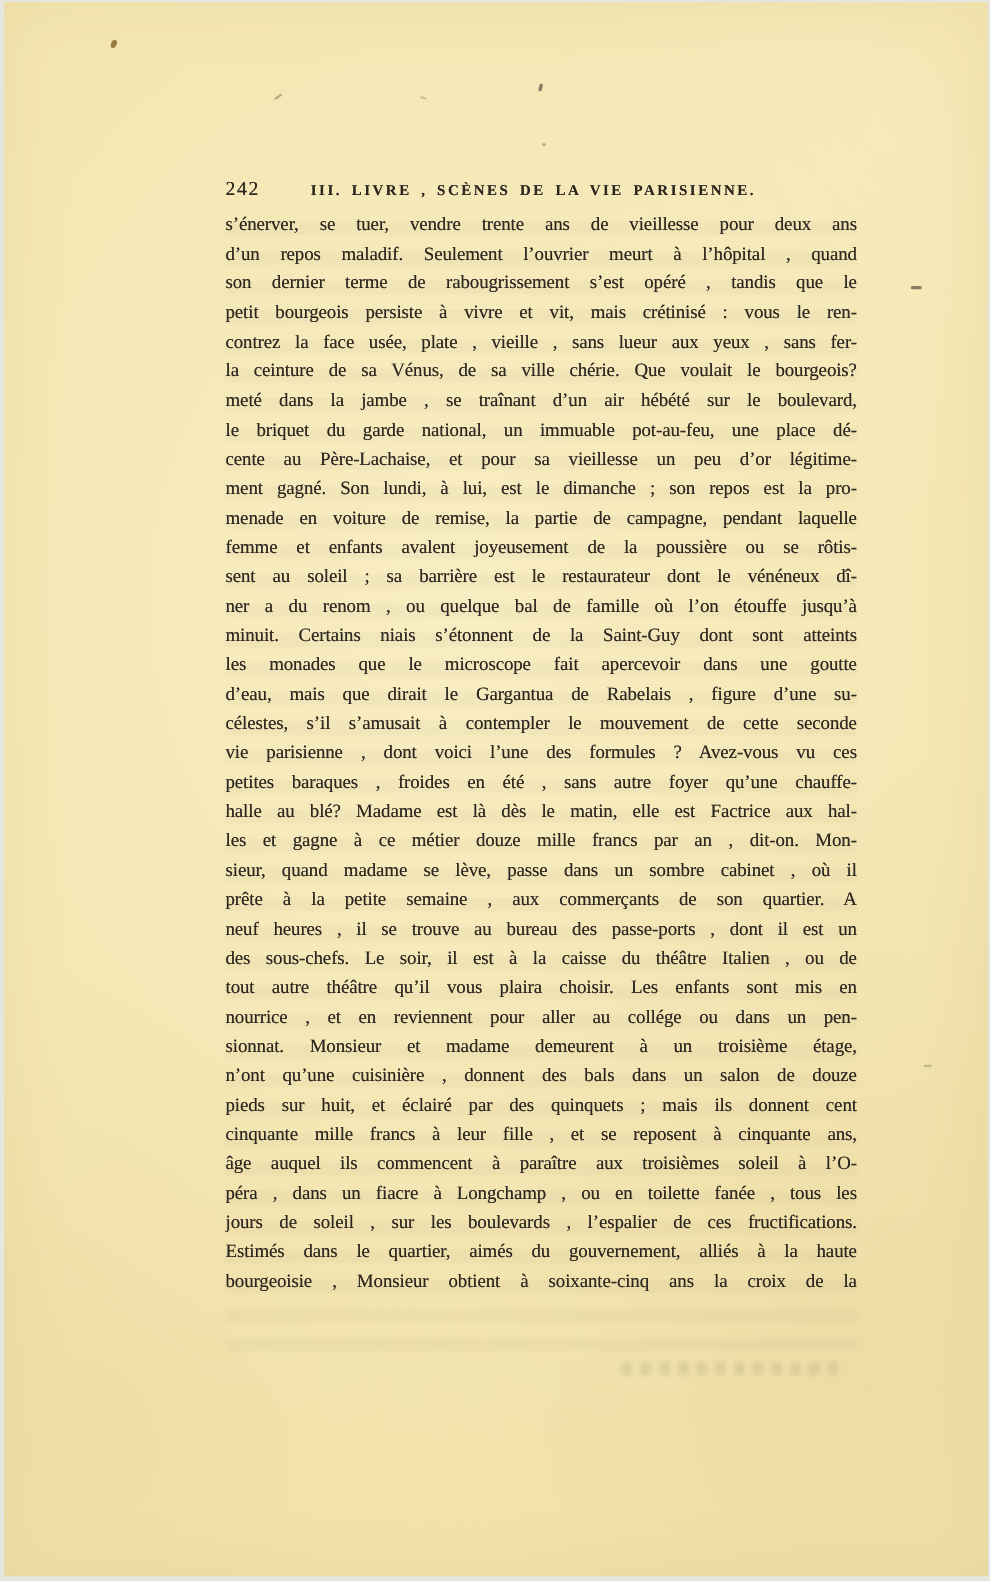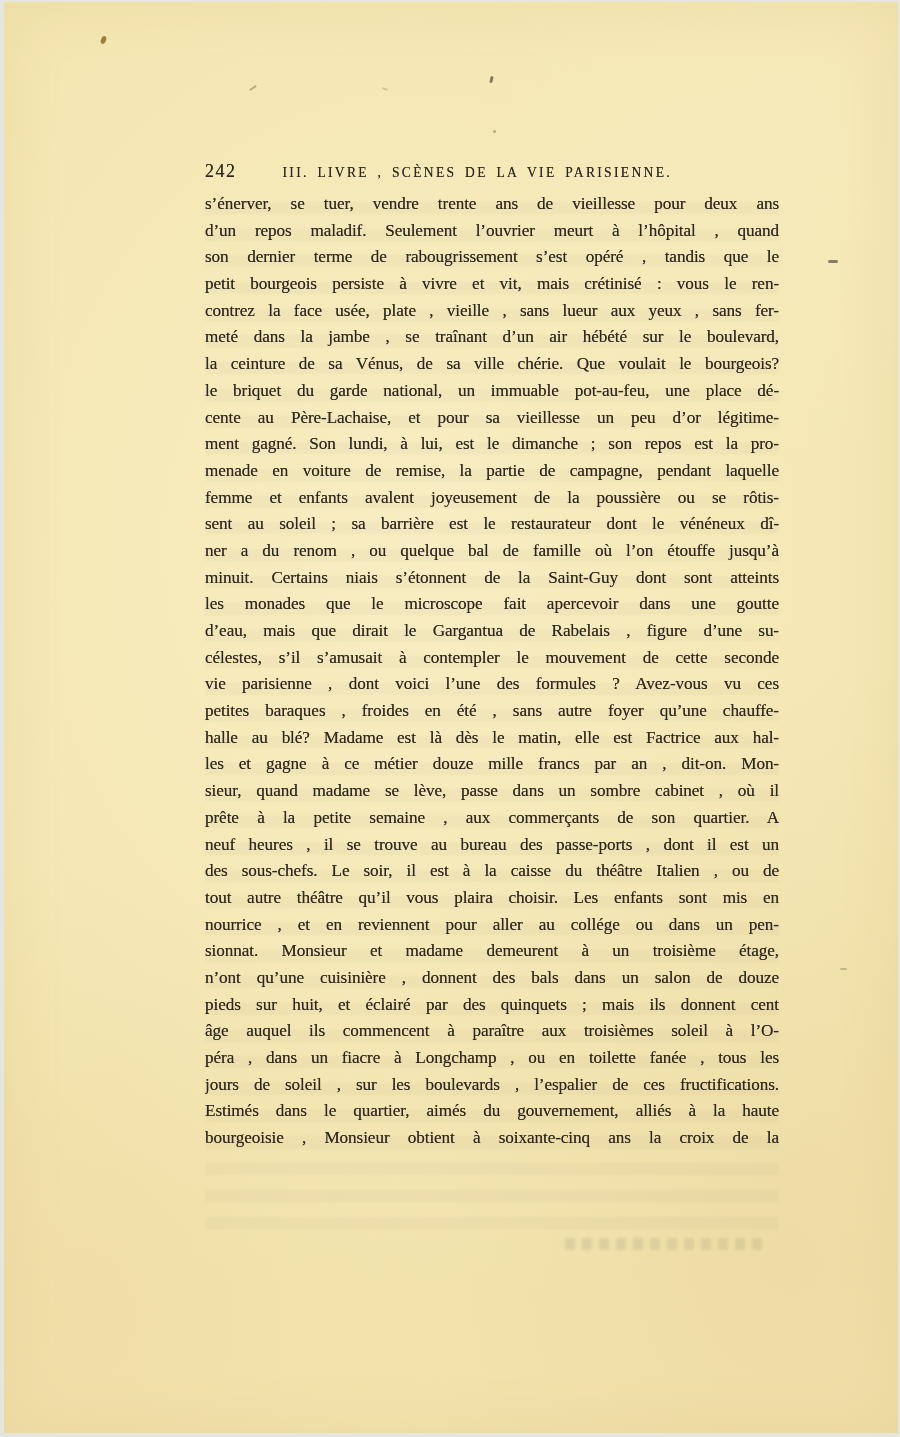--- a/index.html
+++ b/index.html
@@ -26,21 +26,21 @@
     position:absolute; left:201px; top:159px; width:574px;
     display:flex; align-items:baseline;
     color:#2c2720;
   }
   .pagenum {
     font-size:18px; letter-spacing:1.5px;
     text-shadow:0 0 0.5px rgba(44,39,32,0.7);
   }
   .running {
     margin-left:46px;
-    font-size:13.6px; font-weight:normal;
+    font-size:13.6px; font-weight:bold;
     letter-spacing:2.3px; word-spacing:3px;
     white-space:nowrap;
     text-shadow:0 0 0.4px rgba(44,39,32,0.65);
   }
   .lines {
     position:absolute; left:201px; top:189px; width:574px;
     color:#2c2720; z-index:2;
   }
   .line {
     height:26.7px; line-height:26.7px;
@@ -91,22 +91,22 @@
     </div>
 
     <div class="showthrough"></div>
 
     <div class="lines" id="lines">
         <div class="line">s’énerver, se tuer, vendre trente ans de vieillesse pour deux ans</div>
         <div class="line">d’un repos maladif. Seulement l’ouvrier meurt à l’hôpital , quand</div>
         <div class="line">son dernier terme de rabougrissement s’est opéré , tandis que le</div>
         <div class="line">petit bourgeois persiste à vivre et vit, mais crétinisé : vous le ren-</div>
         <div class="line">contrez la face usée, plate , vieille , sans lueur aux yeux , sans fer-</div>
+        <div class="line">la ceinture de sa Vénus, de sa ville chérie. Que voulait le bourgeois?</div>
         <div class="line">meté dans la jambe , se traînant d’un air hébété sur le boulevard,</div>
-        <div class="line">la ceinture de sa Vénus, de sa ville chérie. Que voulait le bourgeois?</div>
         <div class="line">le briquet du garde national, un immuable pot-au-feu, une place dé-</div>
         <div class="line">cente au Père-Lachaise, et pour sa vieillesse un peu d’or légitime-</div>
         <div class="line">ment gagné. Son lundi, à lui, est le dimanche ; son repos est la pro-</div>
         <div class="line">menade en voiture de remise, la partie de campagne, pendant laquelle</div>
         <div class="line">femme et enfants avalent joyeusement de la poussière ou se rôtis-</div>
         <div class="line">sent au soleil ; sa barrière est le restaurateur dont le vénéneux dî-</div>
         <div class="line">ner a du renom , ou quelque bal de famille où l’on étouffe jusqu’à</div>
         <div class="line">minuit. Certains niais s’étonnent de la Saint-Guy dont sont atteints</div>
         <div class="line">les monades que le microscope fait apercevoir dans une goutte</div>
         <div class="line">d’eau, mais que dirait le Gargantua de Rabelais , figure d’une su-</div>
@@ -117,20 +117,21 @@
         <div class="line">les et gagne à ce métier douze mille francs par an , dit-on. Mon-</div>
         <div class="line">sieur, quand madame se lève, passe dans un sombre cabinet , où il</div>
         <div class="line">prête à la petite semaine , aux commerçants de son quartier. A</div>
         <div class="line">neuf heures , il se trouve au bureau des passe-ports , dont il est un</div>
         <div class="line">des sous-chefs. Le soir, il est à la caisse du théâtre Italien , ou de</div>
         <div class="line">tout autre théâtre qu’il vous plaira choisir. Les enfants sont mis en</div>
         <div class="line">nourrice , et en reviennent pour aller au collége ou dans un pen-</div>
         <div class="line">sionnat. Monsieur et madame demeurent à un troisième étage,</div>
         <div class="line">n’ont qu’une cuisinière , donnent des bals dans un salon de douze</div>
         <div class="line">pieds sur huit, et éclairé par des quinquets ; mais ils donnent cent</div>
+        <div class="line">cinquante mille francs à leur fille , et se reposent à cinquante ans,</div>
         <div class="line">âge auquel ils commencent à paraître aux troisièmes soleil à l’O-</div>
         <div class="line">péra , dans un fiacre à Longchamp , ou en toilette fanée , tous les</div>
         <div class="line">jours de soleil , sur les boulevards , l’espalier de ces fructifications.</div>
         <div class="line">Estimés dans le quartier, aimés du gouvernement, alliés à la haute</div>
         <div class="line">bourgeoisie , Monsieur obtient à soixante-cinq ans la croix de la</div>
       </div>
 
     <div class="ghost-signature"></div>
 
     <div class="speck speck-a"></div>

